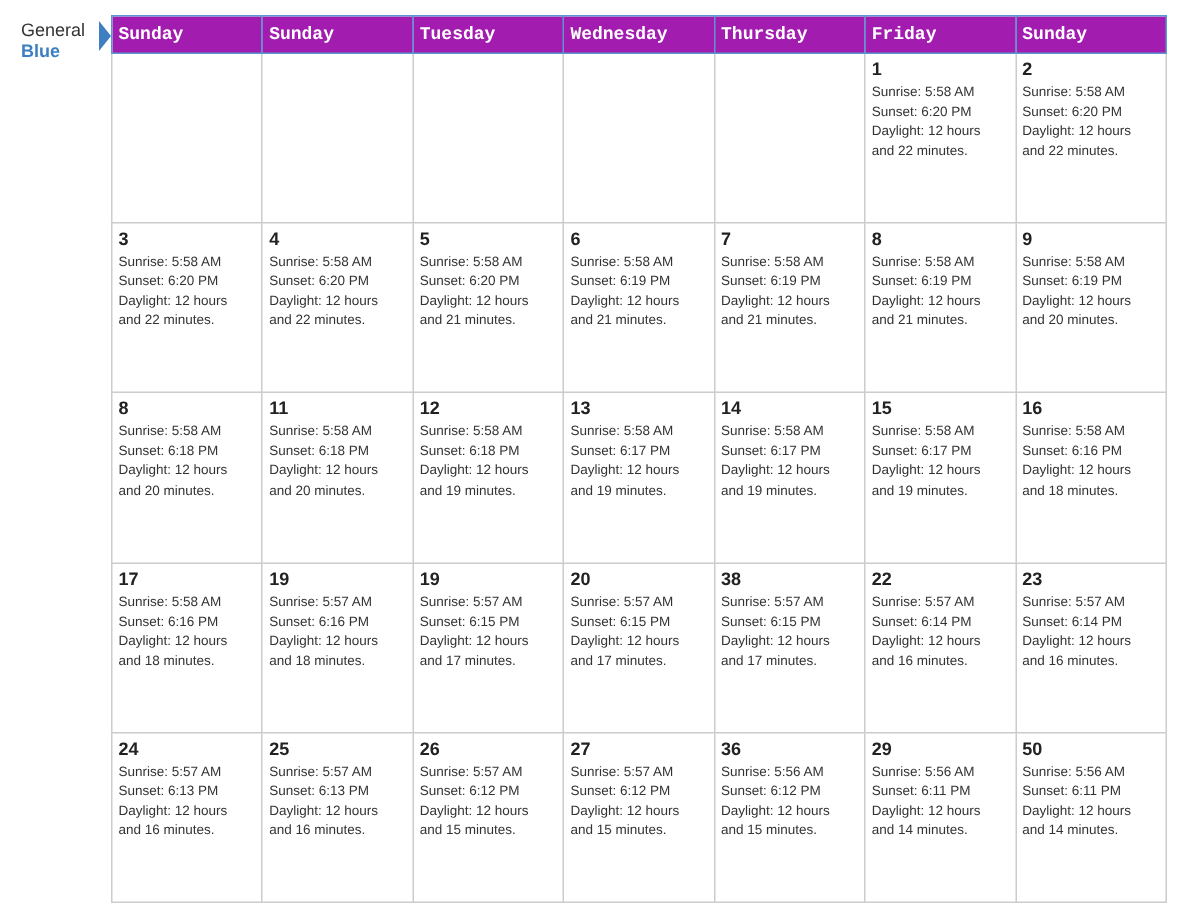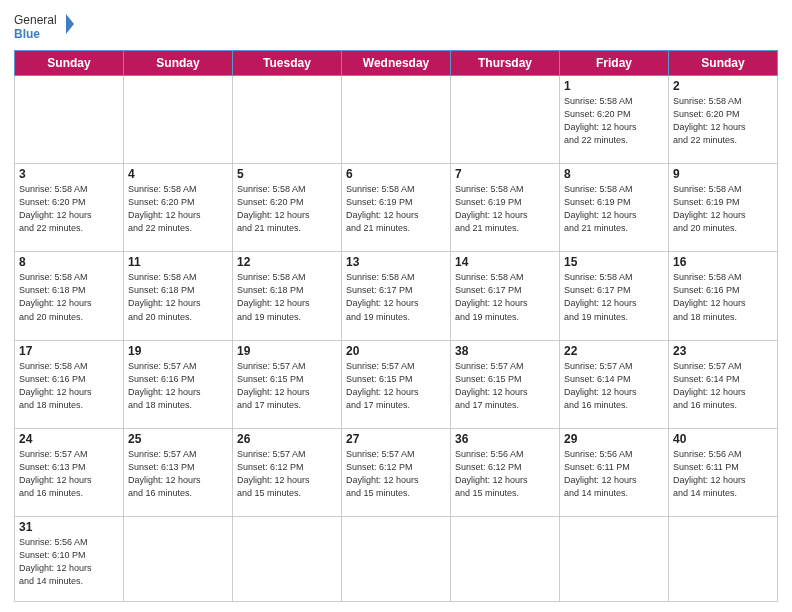--- a/index.html
+++ b/index.html
@@ -8,21 +8,21 @@
       background: #fff;
       width: 792px;
       height: 612px;
       overflow: hidden;
     }
     .page {
       width: 792px;
       height: 612px;
       padding: 10px 14px;
       display: flex;
-      flex-direction: column;
+      flex-direction: row;
     }
     .header {
       display: flex;
       justify-content: space-between;
       align-items: flex-start;
       margin-bottom: 8px;
     }
     .logo {
       display: flex;
       align-items: center;
@@ -41,27 +41,28 @@
       color: #444;
     }
     .calendar {
       flex: 1;
       border: 1px solid #ccc;
       border-collapse: collapse;
       width: 100%;
       table-layout: fixed;
     }
     .calendar th {
-      background: #be185d;
+      background: #a21caf;
       color: #fff;
       font-size: 12px;
       font-weight: bold;
       padding: 5px 4px;
       border: 1px solid #5a96d0;
-      text-align: center;
+      text-align: left;
+      font-family: Liberation Mono, monospace;
     }
     .calendar td {
       border: 1px solid #ccc;
       vertical-align: top;
       padding: 3px 4px;
       font-size: 9.5px;
       color: #333;
       height: 78px;
     }
     .day-number {
@@ -325,37 +326,22 @@
 and 15 minutes.</div>
           </td>
           <td>
             <span class="day-number">29</span>
             <div class="day-info" style="white-space: pre-line;">Sunrise: 5:56 AM
 Sunset: 6:11 PM
 Daylight: 12 hours
 and 14 minutes.</div>
           </td>
           <td>
-            <span class="day-number">40</span>
+            <span class="day-number">50</span>
             <div class="day-info" style="white-space: pre-line;">Sunrise: 5:56 AM
 Sunset: 6:11 PM
 Daylight: 12 hours
 and 14 minutes.</div>
           </td>
-        </tr>
-        <tr class="last-row">
-          <td>
-            <span class="day-number">31</span>
-            <div class="day-info" style="white-space: pre-line;">Sunrise: 5:56 AM
-Sunset: 6:10 PM
-Daylight: 12 hours
-and 14 minutes.</div>
-          </td>
-          <td class="empty"></td>
-          <td class="empty"></td>
-          <td class="empty"></td>
-          <td class="empty"></td>
-          <td class="empty"></td>
-          <td class="empty"></td>
         </tr>
       </tbody>
   </table>
 </div>
 
 </body></html>

